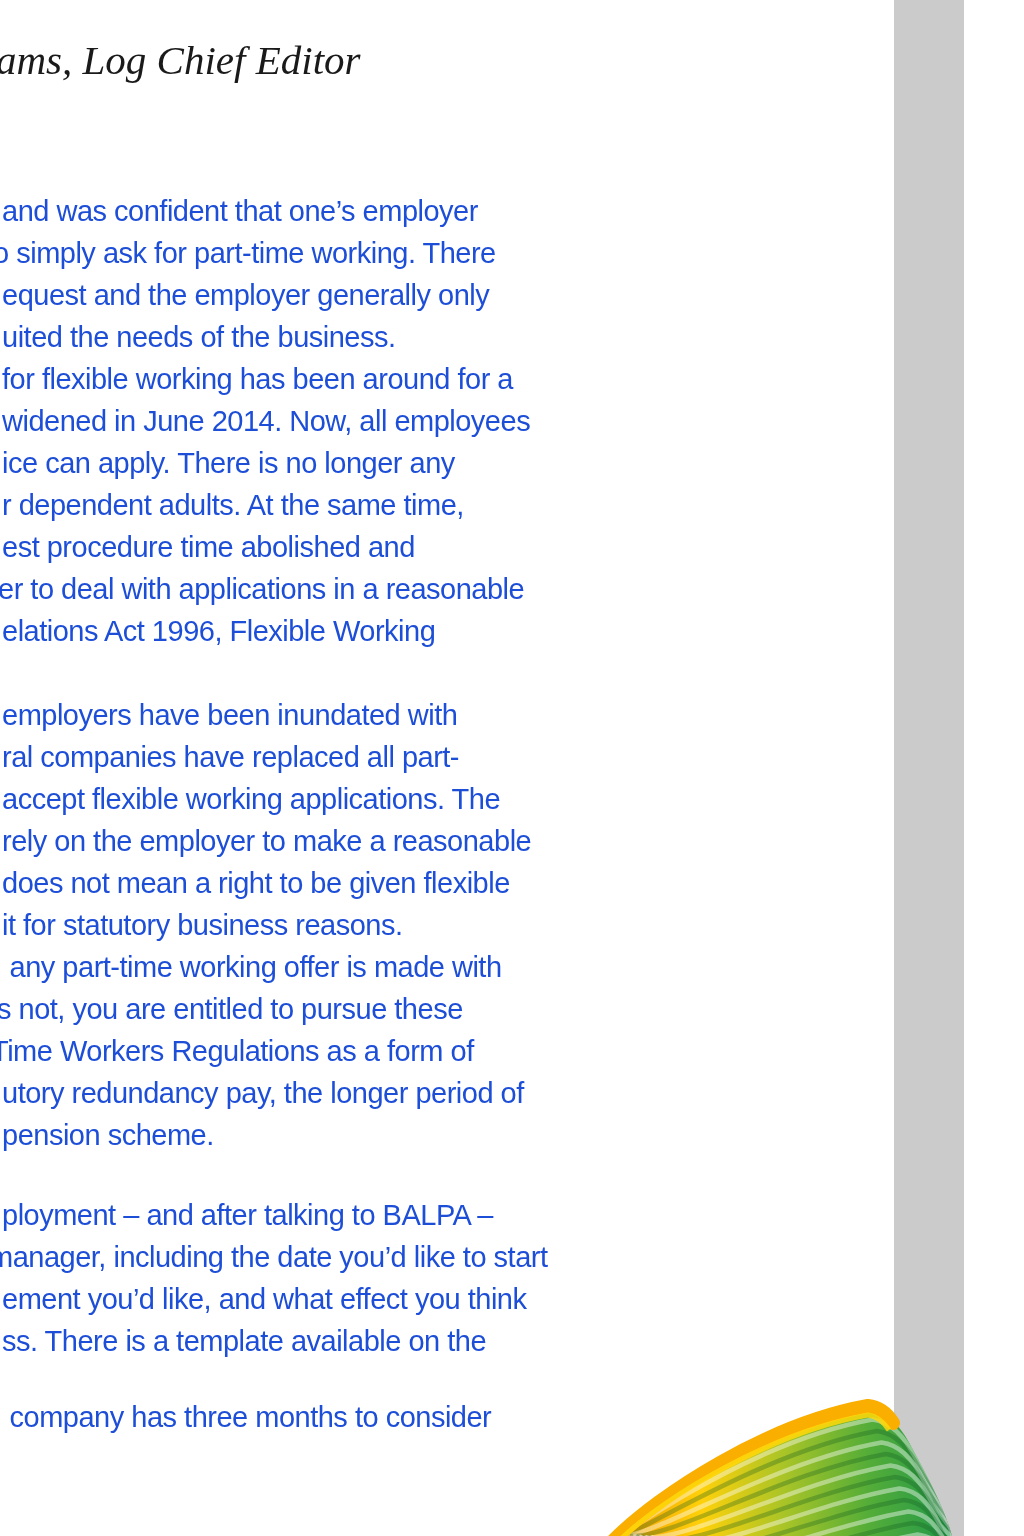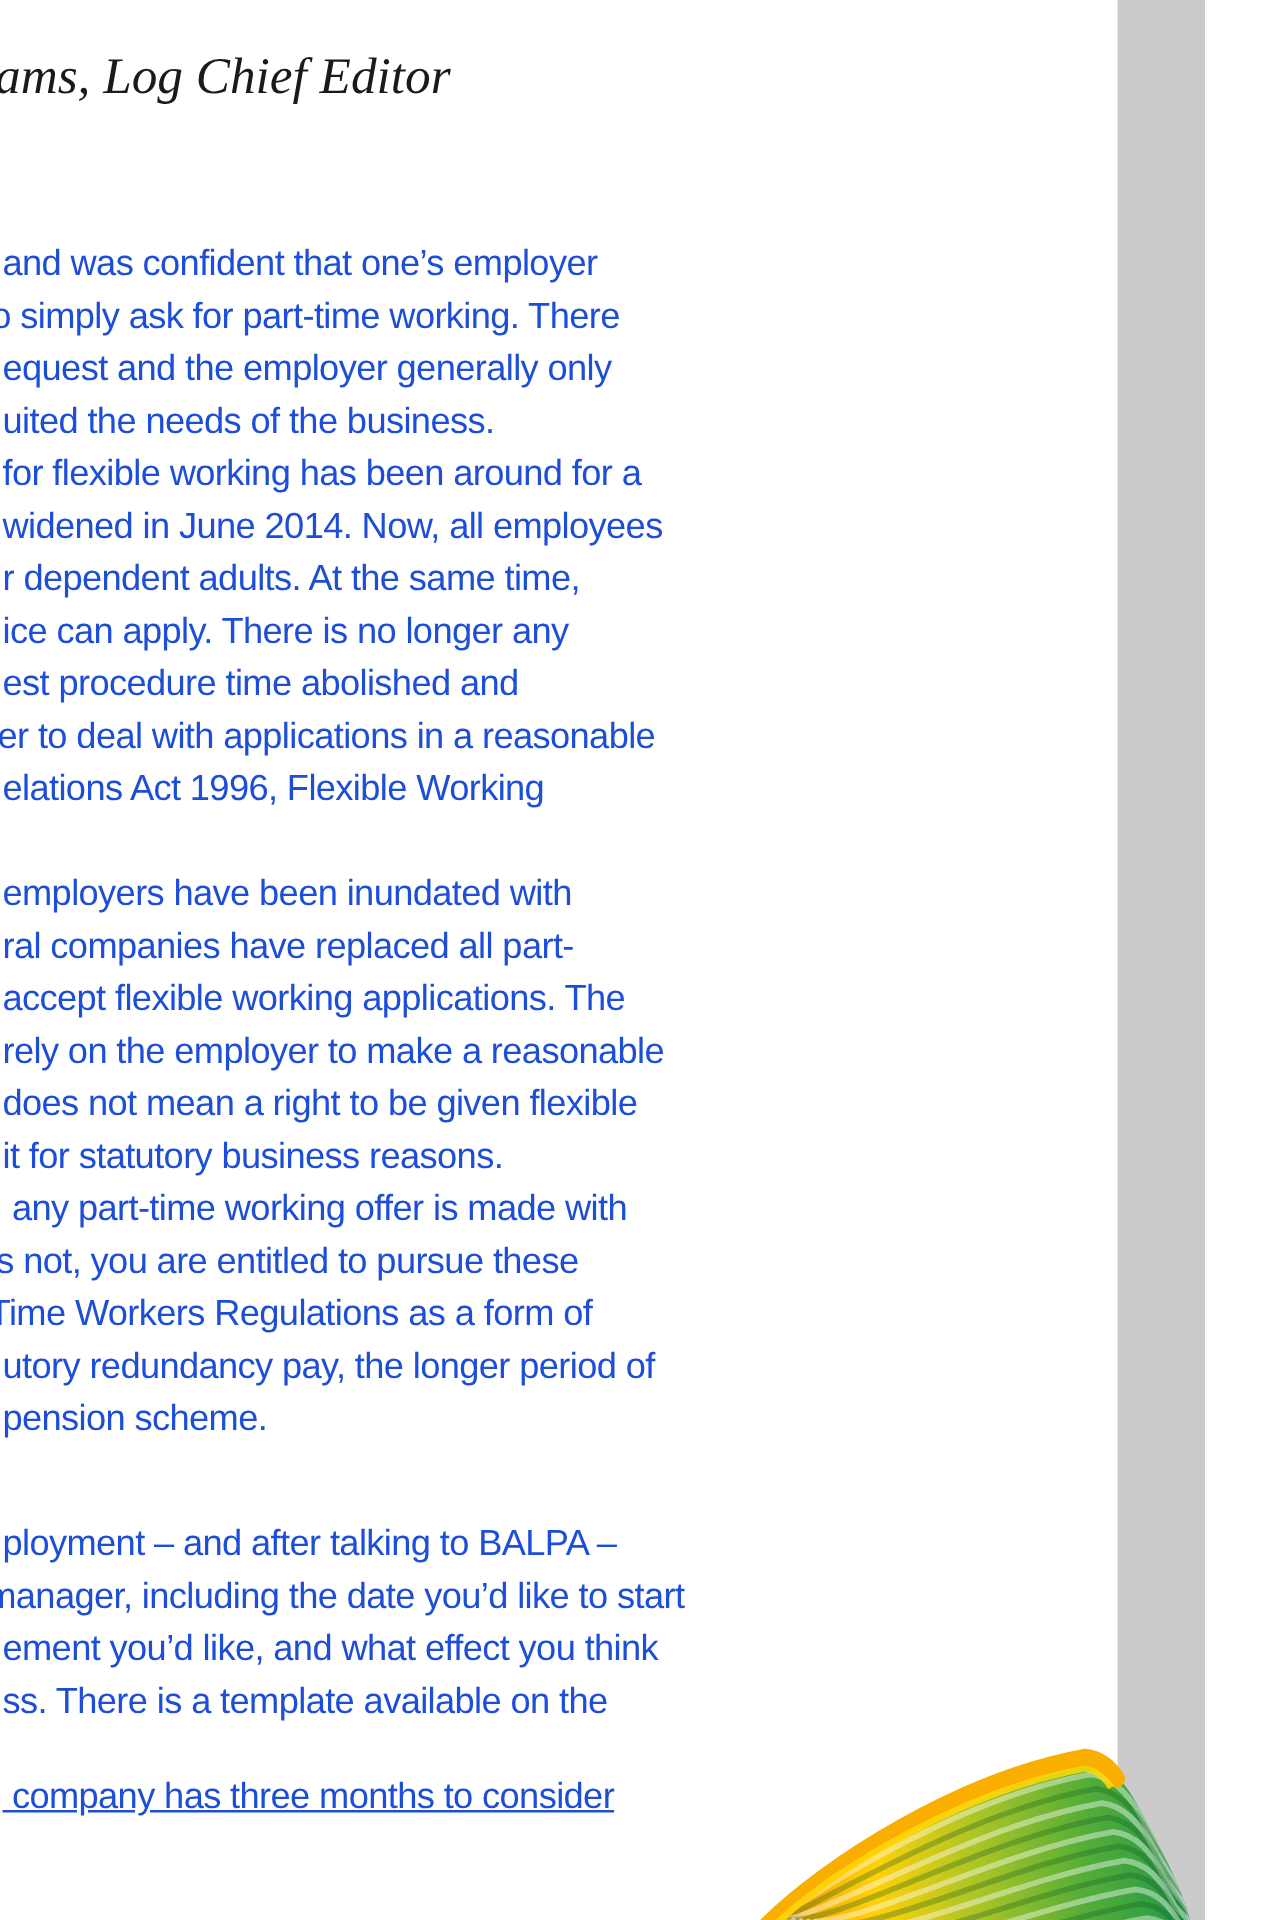--- a/index.html
+++ b/index.html
@@ -16,22 +16,22 @@
     font-family:"Liberation Serif",serif;font-style:italic;
     font-size:41px;color:#1a1a1a;white-space:pre;
   }
   .body-text{
     position:absolute;left:2px;top:190px;width:640px;
     font-size:29px;line-height:42px;letter-spacing:-0.5px;
     font-weight:300;color:#1d4ed8;
   }
   .line{white-space:pre;height:42px;}
   .paragraph + .paragraph{margin-top:42px;}
-  .paragraph:nth-child(3){margin-top:58px;}
-  .paragraph:nth-child(4){margin-top:34px;text-decoration:underline;}
+  .paragraph:nth-child(3){margin-top:38px;}
+  .paragraph:nth-child(4){margin-top:34px;}
   
   .paragraph:nth-child(1) .line:nth-child(2){margin-left:-9px;}
   .paragraph:nth-child(1) .line:nth-child(10){margin-left:-4px;}
   .paragraph:nth-child(2) .line:nth-child(8){margin-left:-5px;}
   .paragraph:nth-child(2) .line:nth-child(9){margin-left:-11px;}
   .paragraph:nth-child(3) .line:nth-child(2){margin-left:-13px;}
   .slinky{
     position:absolute;left:600px;top:1396px;width:424px;height:140px;
   }
 </style>
@@ -43,22 +43,22 @@
 <div class="byline">ams, Log Chief Editor</div>
 
 <div class="body-text">
     <div class="paragraph">
       <div class="line">and was confident that one’s employer</div>
       <div class="line">o simply ask for part-time working. There</div>
       <div class="line">equest and the employer generally only</div>
       <div class="line">uited the needs of the business.</div>
       <div class="line">for flexible working has been around for a</div>
       <div class="line">widened in June 2014. Now, all employees</div>
+      <div class="line">ice can apply. There is no longer any</div>
       <div class="line">r dependent adults. At the same time,</div>
-      <div class="line">ice can apply. There is no longer any</div>
       <div class="line">est procedure time abolished and</div>
       <div class="line">er to deal with applications in a reasonable</div>
       <div class="line">elations Act 1996, Flexible Working</div>
     </div>
     <div class="paragraph">
       <div class="line">employers have been inundated with</div>
       <div class="line">ral companies have replaced all part-</div>
       <div class="line">accept flexible working applications. The</div>
       <div class="line">rely on the employer to make a reasonable</div>
       <div class="line">does not mean a right to be given flexible</div>

